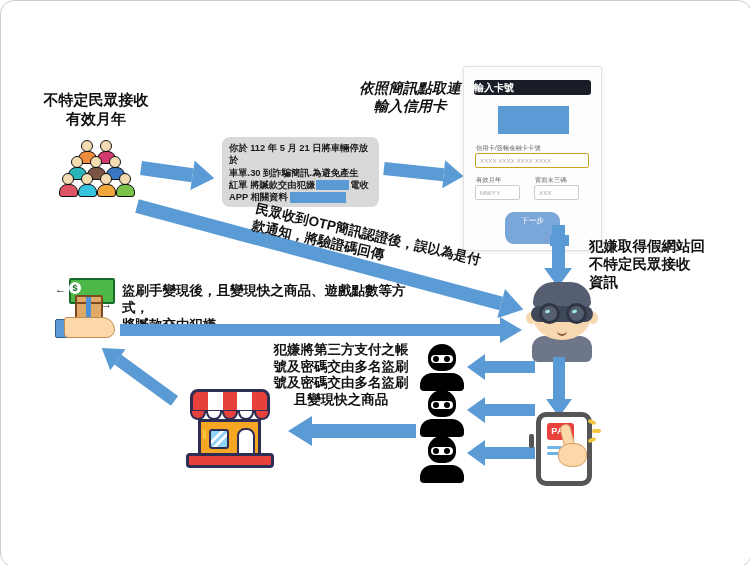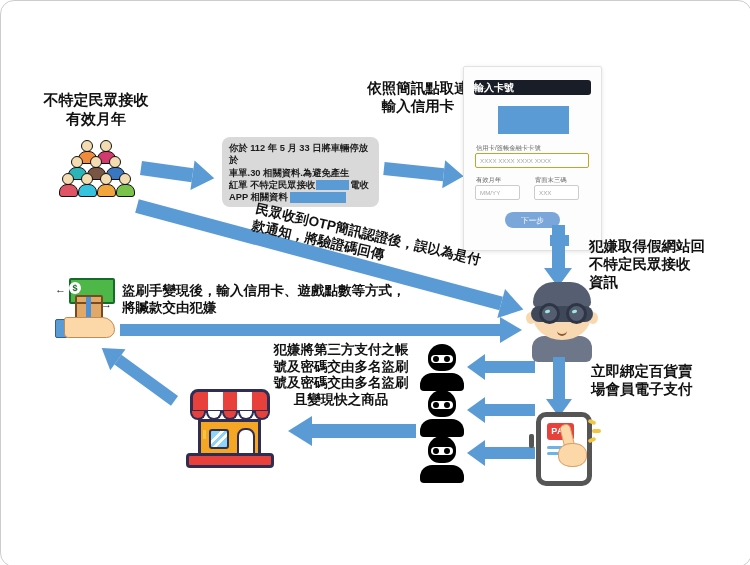--- a/index.html
+++ b/index.html
@@ -21,21 +21,21 @@
   .card{position:absolute;left:462px;top:65px;width:137px;height:183px;background:#fdfdfd;
         border:1px solid #e2e2e2;border-radius:2px;box-shadow:0 1px 4px rgba(0,0,0,.10);}
   .card *{box-sizing:border-box;}
   .ph-header{position:absolute;left:10px;top:13px;width:117px;height:15px;background:#191d27;border-radius:3px;}
   .ph-back{position:absolute;left:5px;top:0;color:#fff;font-size:8px;line-height:15px;}
   .ph-title{width:100%;color:#fff;font-size:10px;font-weight:700;line-height:15px;}
   .ph-img{position:absolute;left:34px;top:39px;width:71px;height:28px;background:#5b9bd5;}
   .ph-lab{position:absolute;font-size:6.3px;color:#666;}
   .ph-input{position:absolute;background:#fff;border:1px solid #ccc;border-radius:2px;
             font-size:6.2px;color:#a9a9a9;line-height:13px;padding-left:4px;}
-  .ph-btn{position:absolute;left:41px;top:145px;width:55px;height:16px;background:#7ba6d9;border-radius:9px;
+  .ph-btn{position:absolute;left:41px;top:145px;width:55px;height:32px;background:#7ba6d9;border-radius:9px;
           color:#fff;font-size:7.5px;text-align:center;line-height:17px;}
   .ph-redact{position:absolute;left:86px;top:168px;width:19px;height:11px;background:#5b9bd5;}
   
   .crowd{position:absolute;left:57px;top:139px;width:78px;height:58px;}
   .person{position:absolute;width:20px;}
   .p-head{width:10px;height:10px;background:#f3dcb2;border:1.6px solid #111;border-radius:50%;margin:0 auto;}
   .p-body{width:17px;height:11px;border:1.6px solid #111;border-radius:8px 8px 3px 3px;margin:-1px auto 0;}
   
   .hacker{position:absolute;left:517px;top:281px;width:88px;height:80px;}
   .hk-body{position:absolute;left:14px;bottom:0;width:60px;height:26px;background:#6e7789;border-radius:12px 12px 6px 6px;}
@@ -136,32 +136,32 @@
         <div class="p-body" style="background:#7ac24a;"></div>
       </div>
   </div>
 
   <div class="arrow" style="left:140px;top:152px;width:74px;height:30px;transform:rotate(8deg);transform-origin:0 50%;">
     <div class="shaft" style="height:14px;"></div>
     <div class="head" style="border-top:15px solid transparent;border-bottom:15px solid transparent;border-left:22px solid #5b9bd5;"></div>
   </div>
 
   <div class="sms">
-    <div>你於 112 年 5 月 33 日將車輛停放於</div>
-    <div>車單.30 相關資料.為避免產生</div>
-    <div><span>紅單 不特定民眾接收</span><span class="redact" style="width:33px;height:10px;margin:0 1px;"></span><span>電收</span></div>
+    <div>你於 112 年 5 月 21 日將車輛停放於</div>
+    <div>車單.30 到詐騙簡訊.為避免產生</div>
+    <div><span>紅單 將贓款交由犯嫌</span><span class="redact" style="width:33px;height:10px;margin:0 1px;"></span><span>電收</span></div>
     <div><span>APP 相關資料</span><span class="redact" style="width:56px;height:11px;margin-left:2px;"></span></div>
   </div>
 
   <div class="arrow" style="left:383px;top:153px;width:80px;height:28px;transform:rotate(6deg);transform-origin:0 50%;">
     <div class="shaft" style="height:13px;"></div>
     <div class="head" style="border-top:14px solid transparent;border-bottom:14px solid transparent;border-left:20px solid #5b9bd5;"></div>
   </div>
 
-  <div class="lbl ctr" style="left:352px;top:78px;width:130px;font-size:14.5px;">
+  <div class="lbl ctr" style="left:344px;top:78px;width:130px;font-size:14.5px;font-style:italic;">
     <div>依照簡訊點取連</div>
     <div>輸入信用卡</div>
   </div>
 
   <div class="card">
     <div class="ph-header">
       <span class="ph-back">←</span>
       <div class="ph-title">輸入卡號</div>
     </div>
     <div class="ph-img"></div>
@@ -206,21 +206,21 @@
     <div class="hk-gog" style="left:21px;">
         <div class="hk-glint"></div>
       </div>
     <div class="hk-gog" style="left:48px;">
         <div class="hk-glint"></div>
       </div>
     <div class="hk-mouth"></div>
   </div>
 
   <div class="lbl" style="left:121px;top:281px;width:295px;font-size:13.5px;line-height:17px;">
-    <div>盜刷手變現後，輸入信用卡、遊戲點數等方式，</div>
+    <div>盜刷手變現後，且變現快之商品、遊戲點數等方式，</div>
     <div>將贓款交由犯嫌</div>
   </div>
 
   <div class="moneyhand">
     <span class="mh-arr" style="left:0;top:5px;">←</span>
     <div class="mh-bill"></div>
     <div class="mh-coin">$</div>
     <div class="mh-box">
         <div class="mh-lid"></div>
         <div class="mh-strap"></div>
@@ -233,24 +233,20 @@
   <div class="arrow" style="left:119px;top:316px;width:402px;height:26px;">
     <div class="shaft" style="height:12px;"></div>
     <div class="head" style="border-top:13px solid transparent;border-bottom:13px solid transparent;border-left:22px solid #5b9bd5;"></div>
   </div>
 
   <div class="arrow down" style="left:545px;top:356px;width:26px;height:60px;">
     <div class="shaft" style="width:12px;"></div>
     <div class="head" style="border-left:13px solid transparent;border-right:13px solid transparent;border-top:18px solid #5b9bd5;"></div>
   </div>
 
-  <div class="lbl" style="left:590px;top:361px;width:120px;font-size:14.5px;">
-    <div>立即綁定百貨賣</div>
-    <div>場會員電子支付</div>
-  </div>
 
   <div class="lbl ctr" style="left:264px;top:341px;width:152px;font-size:13.5px;line-height:16.5px;">
     <div>犯嫌將第三方支付之帳</div>
     <div>號及密碼交由多名盜刷</div>
     <div>號及密碼交由多名盜刷</div>
     <div>且變現快之商品</div>
   </div>
 
   <div class="thief" style="top:343px;">
     <div class="th-head"></div>

